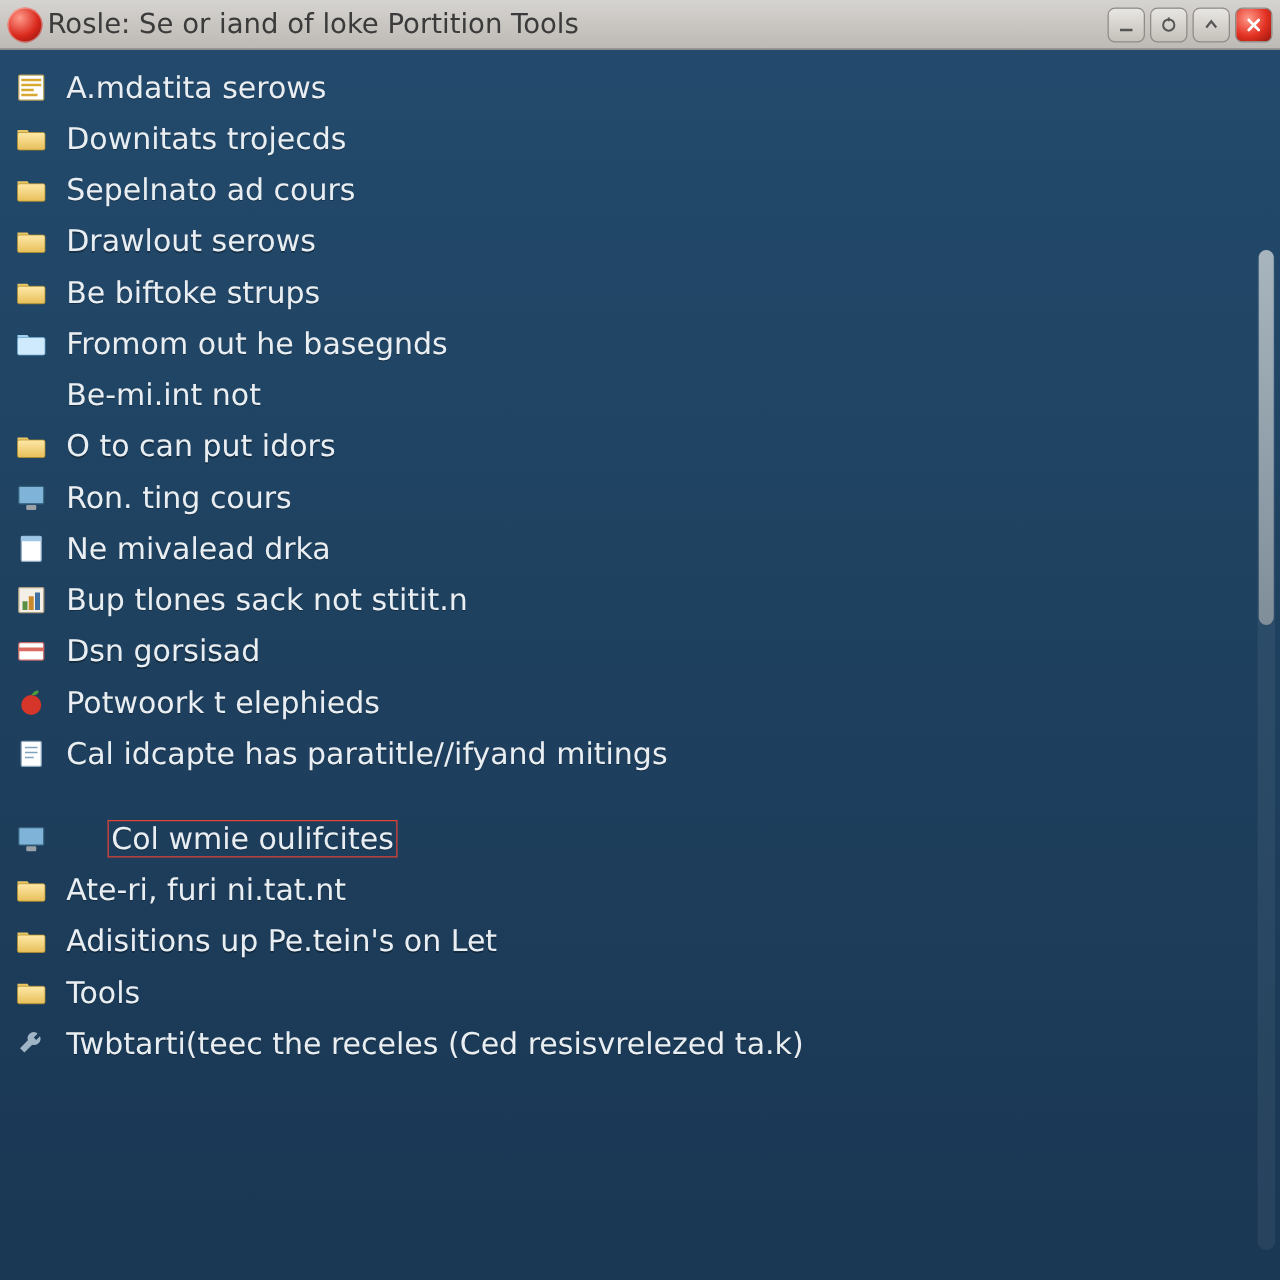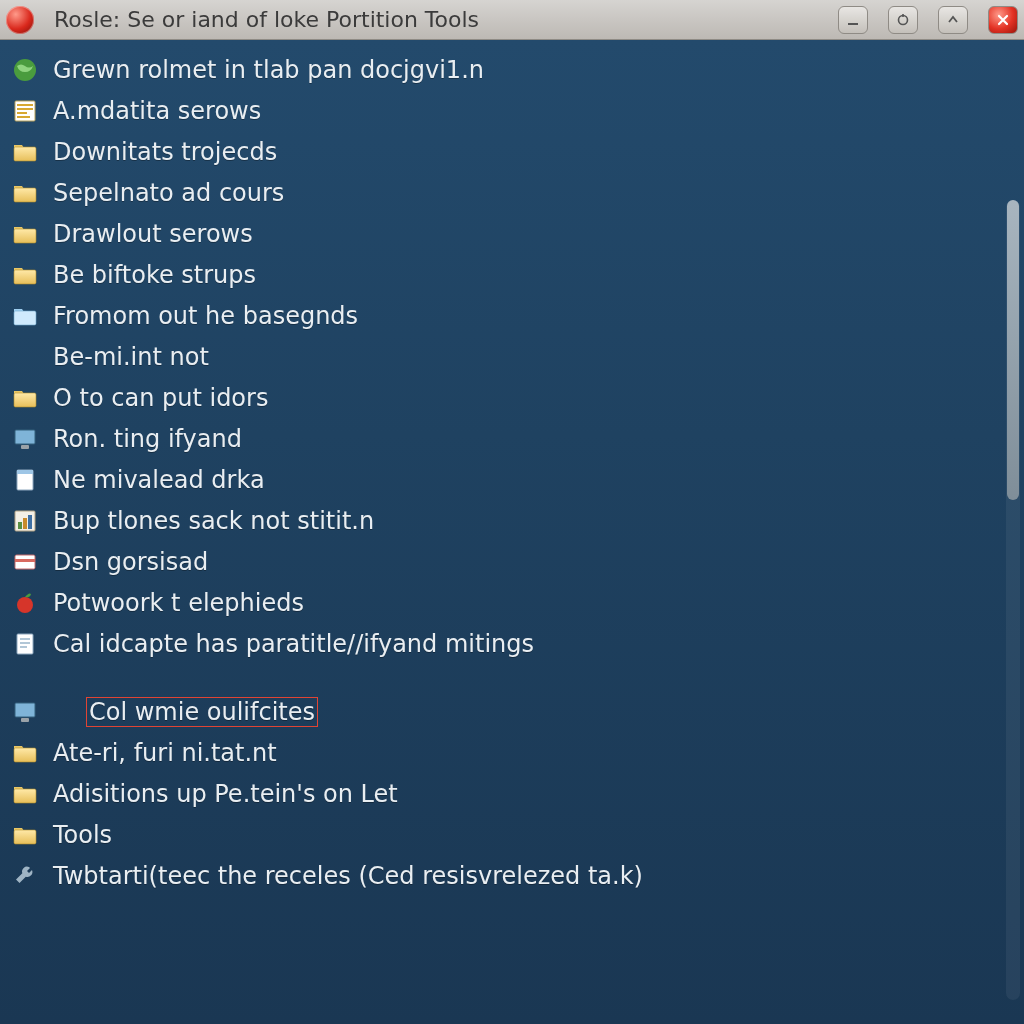--- a/index.html
+++ b/index.html
@@ -7,21 +7,21 @@
   body { background: #1f3a56; }
 
   
   .titlebar {
     height: 40px;
     background: linear-gradient(to bottom, #d6d4d1 0%, #c9c6c2 50%, #bdb9b4 100%);
     border-bottom: 1px solid #8f8b85;
     display: flex;
     align-items: center;
     padding: 0 6px;
-    gap: 20px;
+    gap: 4px;
     color: #3b3b3b;
     font-size: 22px;
   }
   .titlebar .app-badge {
     width: 28px; height: 28px;
     border-radius: 14px;
     background: radial-gradient(circle at 35% 30%, #ff9a8a 0%, #d9281c 55%, #7a0d06 100%);
     box-shadow: inset 0 0 0 1px rgba(255,255,255,0.35);
     flex: 0 0 auto;
   }
@@ -169,29 +169,20 @@
   <div class="ctl close">
     <svg viewBox="0 0 14 14">
         <path d="M3 3 L11 11 M11 3 L3 11" stroke="#fff" stroke-width="2.2" stroke-linecap="round"></path>
       </svg>
   </div>
 </div>
 
 <div class="content">
   <div class="list" id="list">
       <div class="item">
-        <span class="ic ic-globe">
-          <svg viewBox="0 0 26 26">
-            <circle class="o" cx="13" cy="13" r="11"></circle>
-            <path class="l" d="M5 9q4 -3 8 0t8 0q-2 6-8 6t-8-6z"></path>
-          </svg>
-        </span>
-        <span class="lbl">Grewn rolmet in tlab pan docjgvi1.n</span>
-      </div>
-      <div class="item">
         <span class="ic ic-list">
           <svg viewBox="0 0 26 26">
             <rect class="bg" x="3" y="3" width="20" height="20" rx="1"></rect>
             <rect class="bar" x="5" y="6" width="16" height="2"></rect>
             <rect class="bar" x="5" y="10" width="16" height="2"></rect>
             <rect class="bar" x="5" y="14" width="10" height="2"></rect>
             <rect class="bar" x="5" y="18" width="13" height="2"></rect>
           </svg>
         </span>
         <span class="lbl">A.mdatita serows</span>
@@ -254,21 +245,21 @@
         </span>
         <span class="lbl">O to can put idors</span>
       </div>
       <div class="item">
         <span class="ic ic-monitor">
           <svg viewBox="0 0 26 26">
             <rect class="scr" x="3" y="4" width="20" height="14" rx="1"></rect>
             <rect class="base" x="9" y="19" width="8" height="4" rx="1"></rect>
           </svg>
         </span>
-        <span class="lbl">Ron. ting ifyand</span>
+        <span class="lbl">Ron. ting cours</span>
       </div>
       <div class="item">
         <span class="ic ic-page">
           <svg viewBox="0 0 26 26">
             <rect class="p" x="5" y="3" width="16" height="20" rx="1"></rect>
             <rect class="h" x="5" y="3" width="16" height="4"></rect>
           </svg>
         </span>
         <span class="lbl">Ne mivalead drka</span>
       </div>

